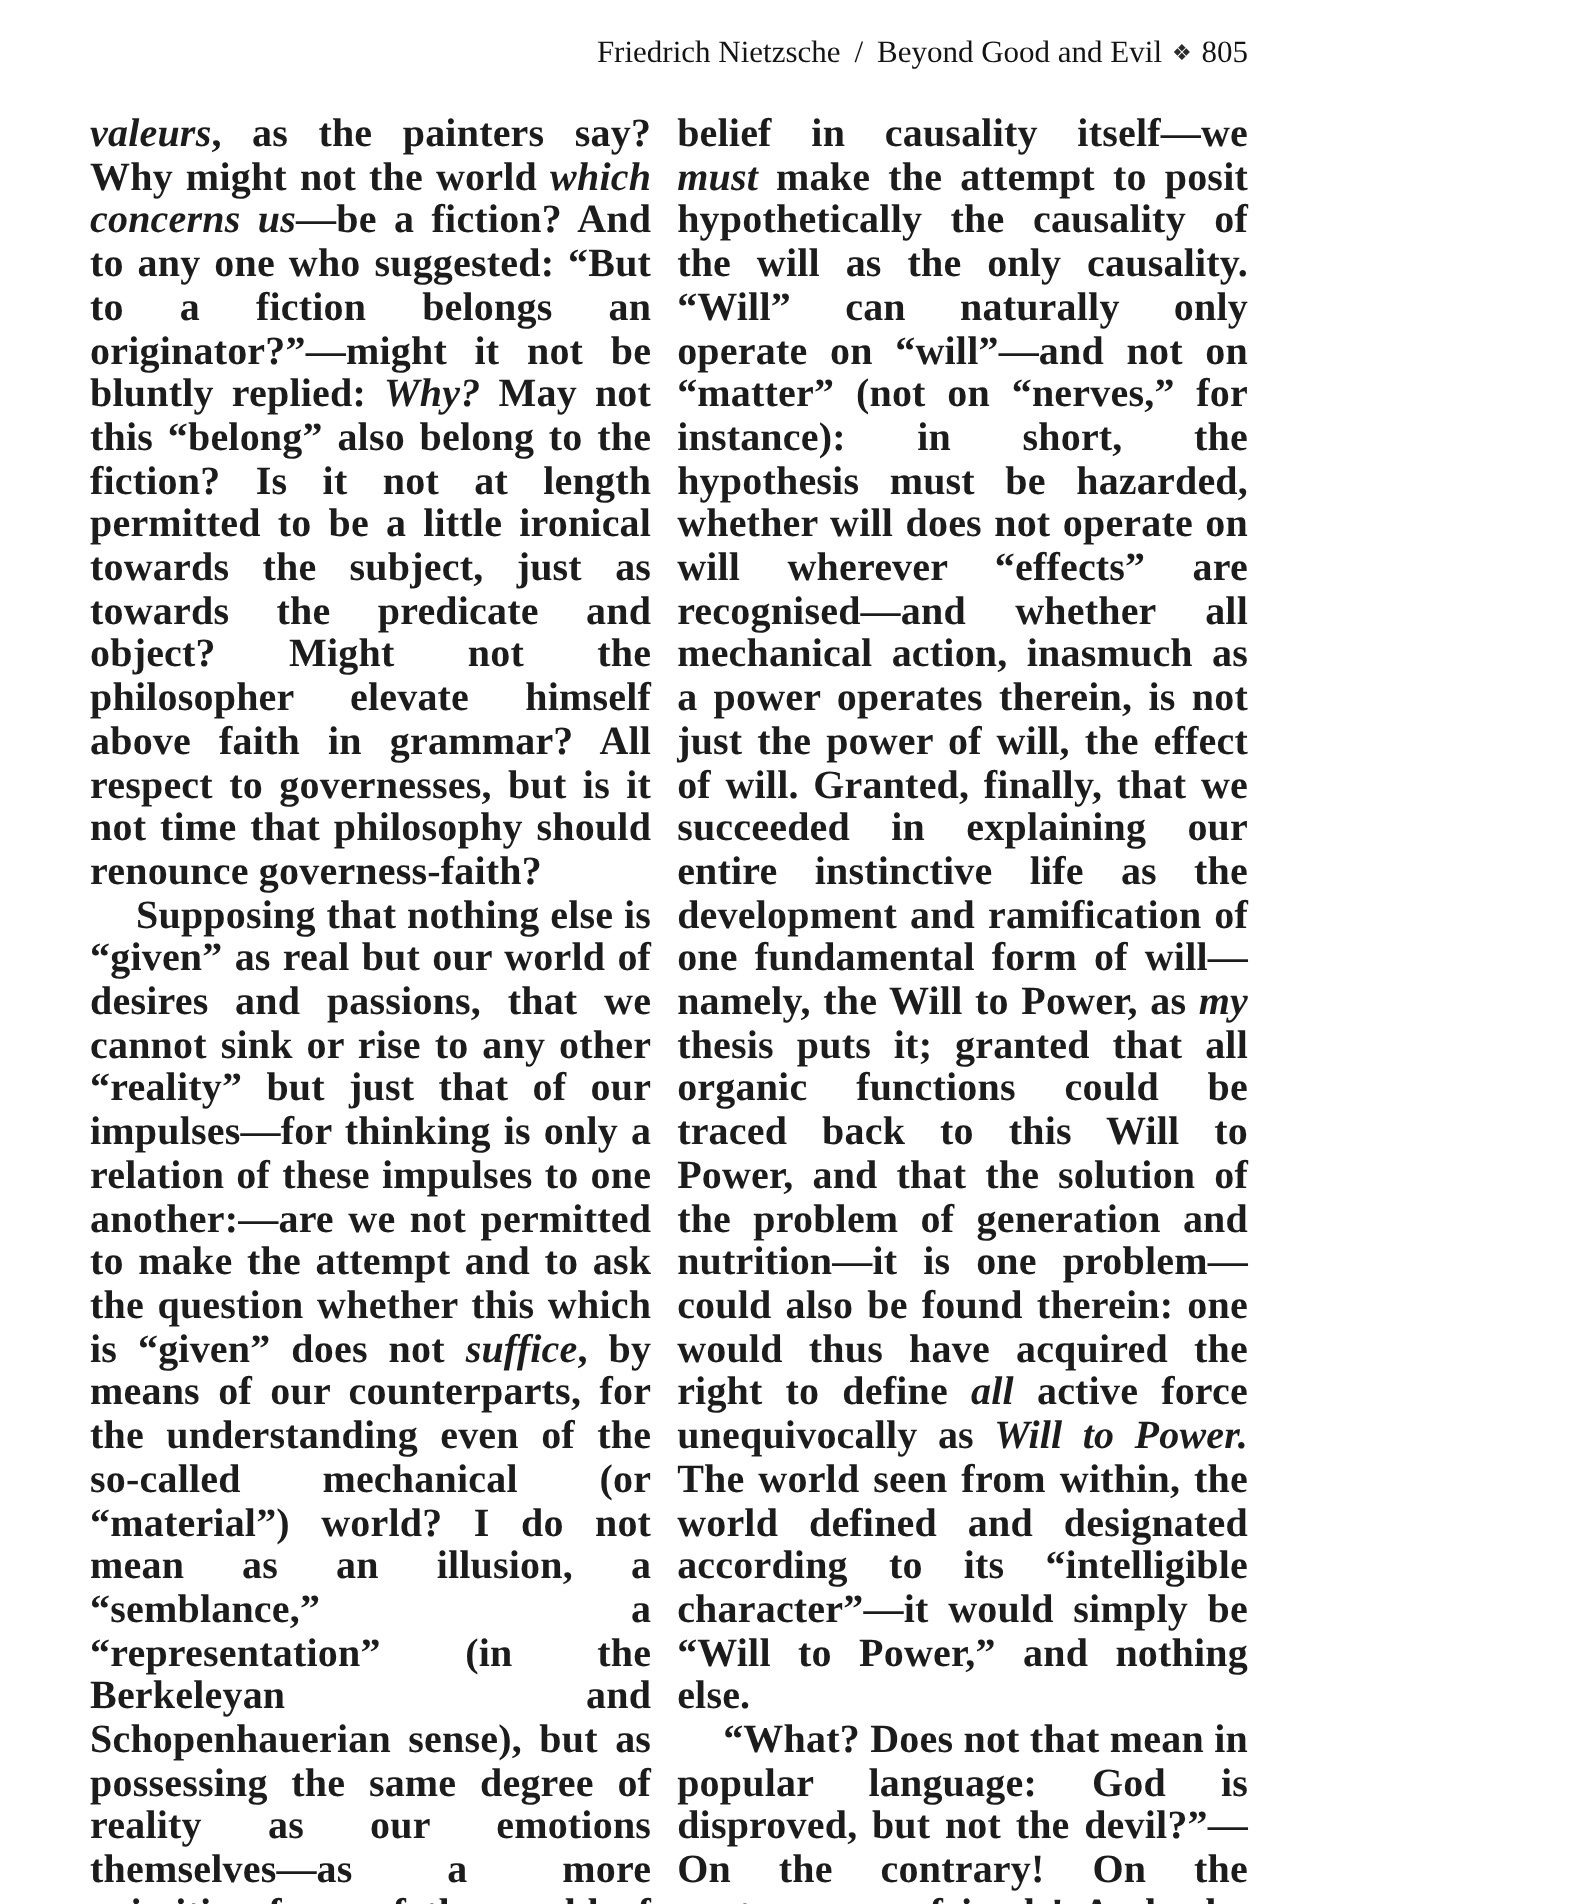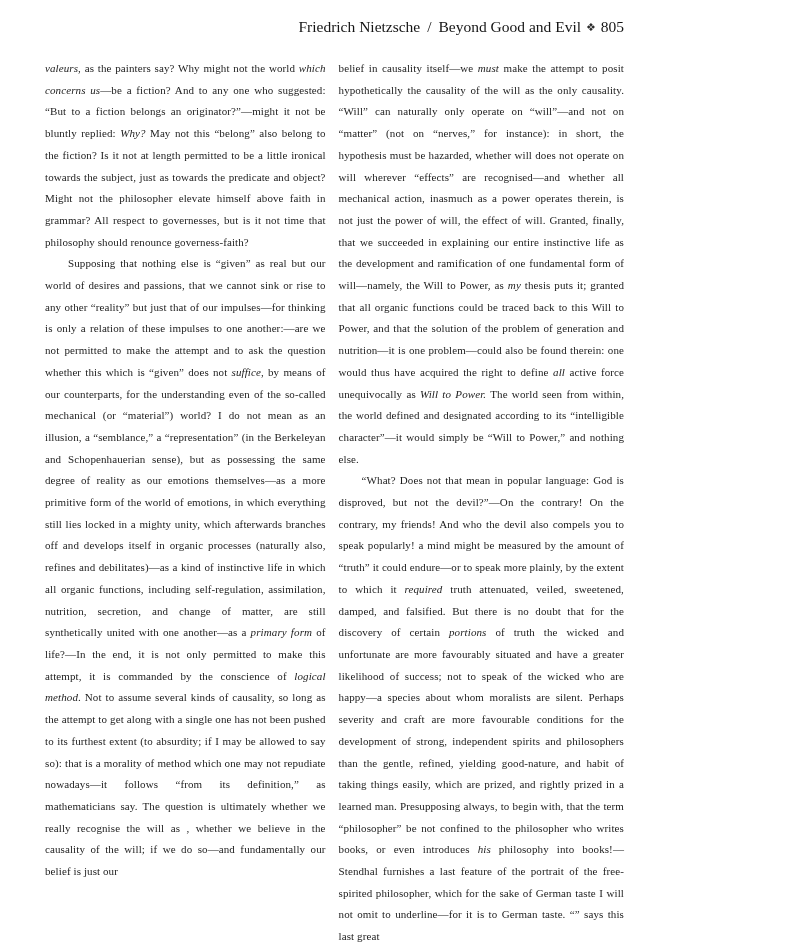--- a/index.html
+++ b/index.html
@@ -41,25 +41,26 @@
     display: flex;
     gap: 13px;
   }
   .col {
     box-sizing: border-box;
   }
   .col-left  { width: 346px; }
   .col-right { width: 352px; }
   .col p.para {
     margin: 0;
-    font-size: 11px;
+    font-size: 20px;
     line-height: 21.7px;
     text-align: justify;
     text-justify: inter-word;
     letter-spacing: 0.1px;
+    font-weight: bold;
   }
   .col p.para.indent {
     text-indent: 23px;
   }
   .col p.para i {
     font-style: italic;
   }
 </style>
 </head>
 <body>

